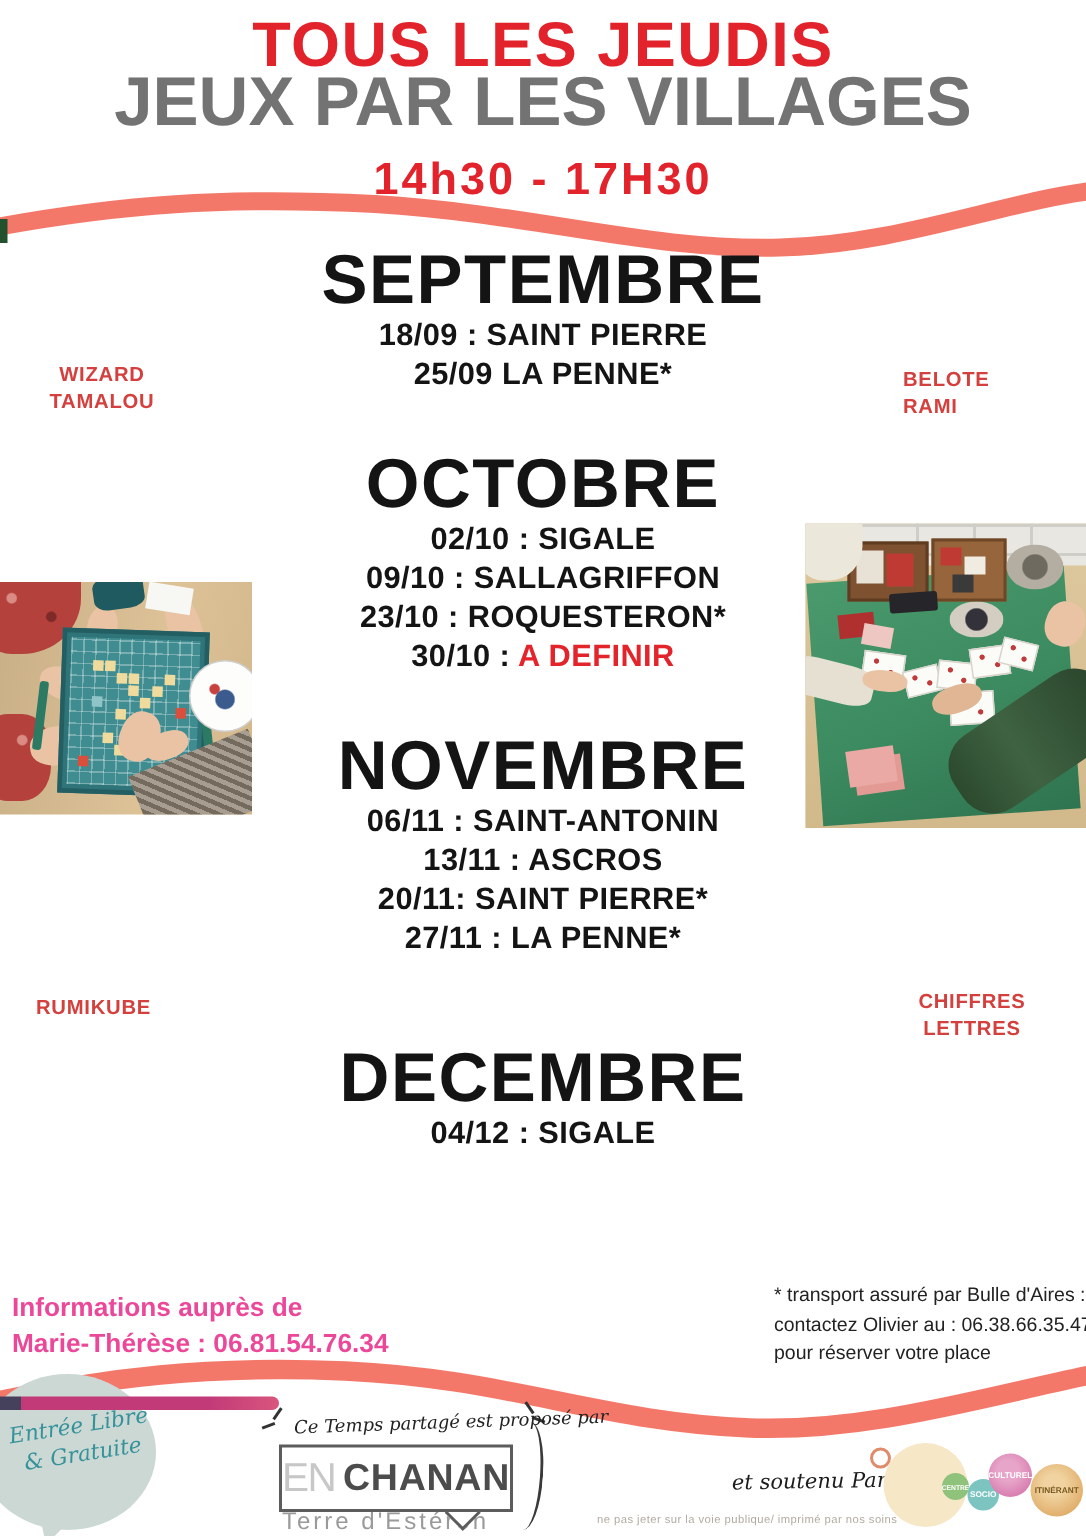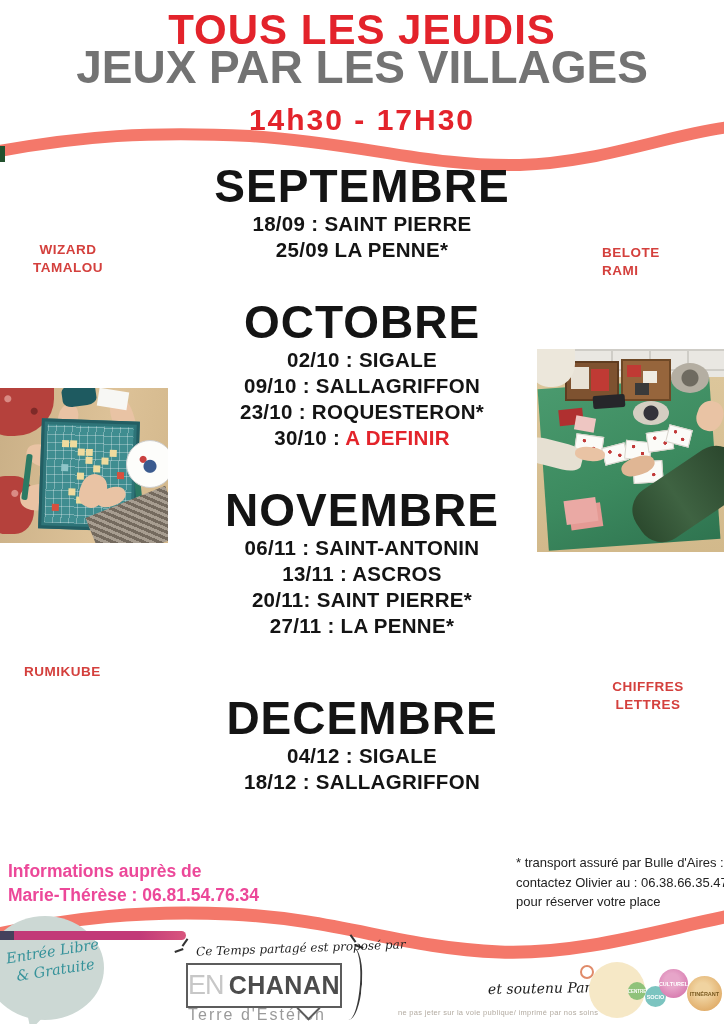--- a/index.html
+++ b/index.html
@@ -25,21 +25,21 @@
   .m0{top:161px}.m1{top:297px}.m2{top:485px}.m3{top:693px}
   .month-name{font-size:46px;font-weight:bold;line-height:50px;letter-spacing:1px;}
   .month-line{font-size:20.5px;font-weight:bold;line-height:26px;letter-spacing:0.3px;}
   .red-text{color:#e3242b;margin-top:44px;}
 
   
   .side-label{color:#d4403d;font-weight:bold;font-size:13.5px;line-height:18px;letter-spacing:0.5px;}
   .lbl-wizard{left:18px;top:241px;width:100px;text-align:center;}
   .lbl-belote{left:602px;top:244px;text-align:left;}
   .lbl-rumikube{left:24px;top:663px;}
-  .lbl-chiffres{left:606px;top:678px;width:84px;text-align:center;}
+  .lbl-chiffres{left:606px;top:659px;width:84px;text-align:center;}
 
   
   .info-text{left:8px;top:859px;color:#ec4899;font-size:17.5px;font-weight:bold;line-height:24px;}
   .transport-note{left:516px;top:853px;width:230px;color:#222;font-size:13px;line-height:19.5px;white-space:nowrap;}
   .fine-print{left:398px;top:1008px;color:#b3aba1;font-size:7.5px;letter-spacing:0.3px;}
 
   
   .entry-bubble{left:-14px;top:916px;width:118px;height:104px;background:#ccd8d4;border-radius:50%;z-index:5;}
   .entry-tail{left:26px;top:1008px;width:26px;height:22px;background:#ccd8d4;clip-path:polygon(0 0,100% 0,18% 100%);z-index:5;}
   .entry-text{left:0px;top:942px;width:108px;text-align:center;color:#35929a;
@@ -180,21 +180,20 @@
       <div class="month m2">
         <div class="month-name">NOVEMBRE</div>
         <div class="month-line">06/11 : SAINT-ANTONIN</div>
         <div class="month-line">13/11 : ASCROS</div>
         <div class="month-line">20/11: SAINT PIERRE*</div>
         <div class="month-line">27/11 : LA PENNE*</div>
       </div>
       <div class="month m3">
         <div class="month-name">DECEMBRE</div>
         <div class="month-line">04/12 : SIGALE</div>
-        <div class="month-line">18/12 : SALLAGRIFFON</div>
       </div>
     </div>
 
   <div class="abs side-label lbl-wizard">
       <div>WIZARD</div>
       <div>TAMALOU</div>
     </div>
   <div class="abs side-label lbl-belote">
       <div>BELOTE</div>
       <div>RAMI</div>

